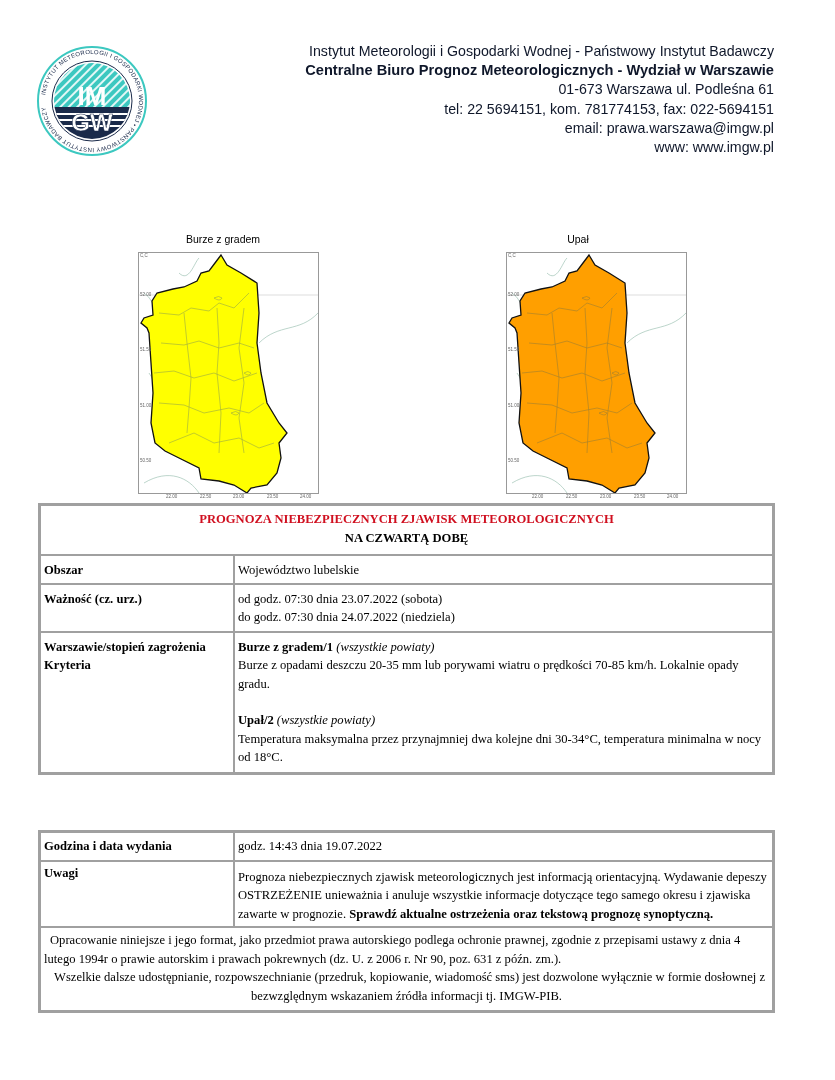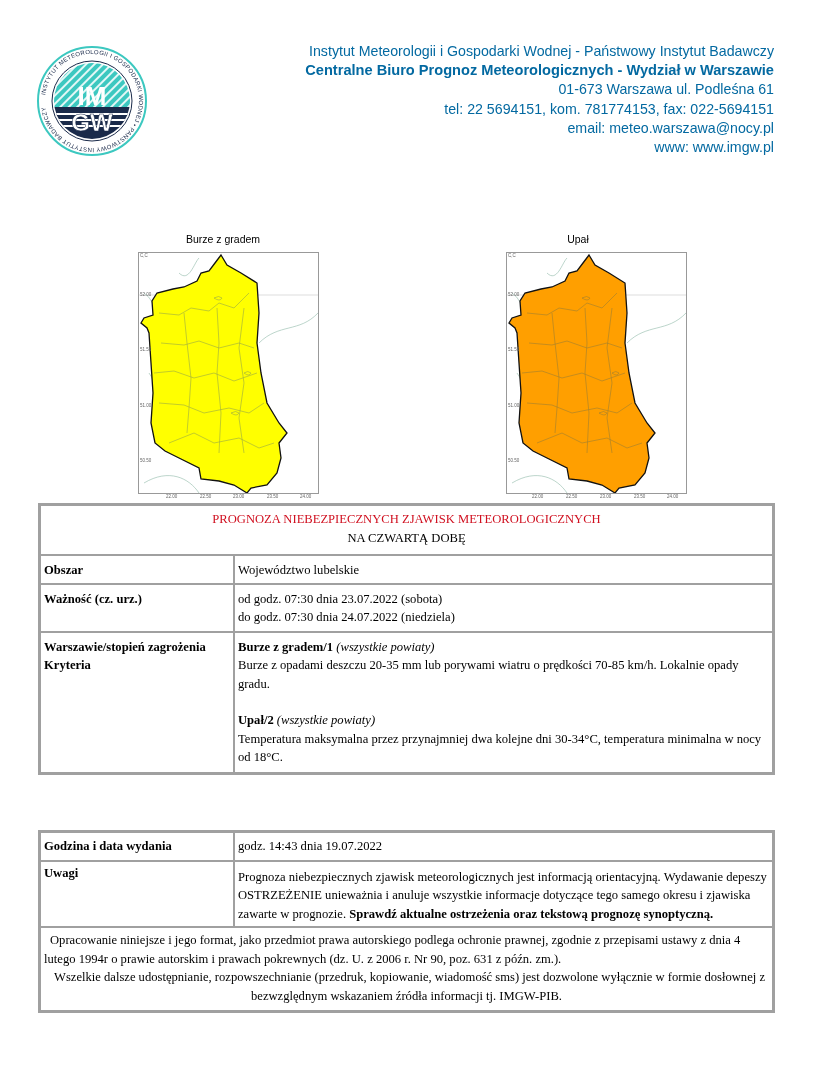--- a/index.html
+++ b/index.html
@@ -1,30 +1,30 @@
 <!DOCTYPE html>
 <html><head>
 <meta charset="utf-8">
 <style>
   html, body { margin: 0; padding: 0; background: #ffffff; }
   body { width: 835px; height: 1080px; position: relative; overflow: hidden; font-family: "Liberation Serif", serif; color: #000; }
 
   .logo { position: absolute; left: 36px; top: 45px; width: 112px; height: 112px; }
 
-  .header { position: absolute; right: 61px; top: 42px; text-align: right; font-family: "Liberation Sans", sans-serif; color: #0369a1; font-size: 14.2px; line-height: 19.2px; }
+  .header { position: absolute; right: 61px; top: 42px; text-align: right; font-family: "Liberation Sans", sans-serif; color: #0f172a; font-size: 14.2px; line-height: 19.2px; }
   .header .bold { font-weight: bold; font-size: 14.6px; }
   .map-title { position: absolute; font-family: "Liberation Sans", sans-serif; font-size: 10.5px; text-align: center; width: 200px; }
   .map-frame { position: absolute; border: 1px solid #999; background: #fff; overflow: hidden; }
   .tick-left { position: absolute; font-family: "Liberation Sans", sans-serif; font-size: 4.5px; color: #666; }
   .tick-bottom { position: absolute; font-family: "Liberation Sans", sans-serif; font-size: 4.5px; color: #666; }
 
   table.t { position: absolute; left: 38px; width: 737px; border-collapse: separate; border-spacing: 0; border: 2px solid #a0a0a0; font-size: 12.6px; }
   table.t td { border: 1px solid #a0a0a0; padding: 3px 3px; vertical-align: top; line-height: 18.5px; }
   .k { font-weight: bold; width: 186px; }
-  .title-cell { text-align: center; font-weight: normal; padding: 4px 0 4px 0 !important; height: 40px; }
+  .title-cell { text-align: center; font-weight: bold; padding: 4px 0 4px 0 !important; height: 40px; }
   .red { color: #d01020; }
   .it { font-style: italic; text-align: center; }
   .legal { padding: 3px 3px 5px 3px !important; line-height: 18.5px; }
 </style>
 </head>
 <body>
 
 <div class="logo">
   <svg width="112" height="112" viewBox="0 0 112 112">
     <defs>
@@ -52,21 +52,21 @@
       <textPath href="#ringpath" startOffset="2%">INSTYTUT METEOROLOGII I GOSPODARKI WODNEJ • PAŃSTWOWY INSTYTUT BADAWCZY</textPath>
     </text>
   </svg>
 </div>
 
 <div class="header">
   <div>Instytut Meteorologii i Gospodarki Wodnej - Państwowy Instytut Badawczy</div>
   <div class="bold">Centralne Biuro Prognoz Meteorologicznych - Wydział w Warszawie</div>
   <div>01-673 Warszawa ul. Podleśna 61</div>
   <div>tel: 22 5694151, kom. 781774153, fax: 022-5694151</div>
-  <div>email: meteo.warszawa@nocy.pl</div>
+  <div>email: prawa.warszawa@imgw.pl</div>
   <div>www: www.imgw.pl</div>
 </div>
 
 <div class="map-title" style="left:123px; top:233px;">Burze z gradem</div>
 <div class="map-frame" style="left:138px; top:252px; width:179px; height:240px;">
   <svg width="179" height="240" viewBox="0 0 179 240">
     <line x1="0" y1="42" x2="179" y2="42" stroke="#bbb" stroke-width="0.5"></line>
     <path d="M 5 40 C 20 50, 15 70, 30 90 M 10 120 C 25 140, 10 170, 30 200 M 40 20 C 50 30, 55 10, 60 5 M 120 90 C 140 70, 160 80, 179 60 M 5 230 C 30 215, 50 225, 60 240" stroke="#8fb8a8" stroke-width="0.6" fill="none"></path>
     <path d="M 82 2 L 88 12 L 102 20 L 118 30 L 120 60 L 118 90 L 122 120 L 128 150 L 140 170 L 148 180 L 140 190 L 142 205 L 138 220 L 128 232 L 112 235 L 108 240 L 95 232 L 80 228 L 62 226 L 60 215 L 40 205 L 26 198 L 16 190 L 12 170 L 14 140 L 12 110 L 10 80 L 8 75 L 2 70 L 5 65 L 14 62 L 13 48 L 18 40 L 34 36 L 45 34 L 58 28 L 62 20 L 70 18 L 76 10 Z" fill="#ffff00" stroke="#111" stroke-width="1.3"></path>
     <path d="M 20 60 L 40 62 L 52 55 L 70 58 L 80 50 L 95 55 L 110 40 M 22 90 L 45 92 L 60 88 L 80 95 L 100 90 L 115 95 M 15 120 L 35 118 L 55 125 L 75 120 L 95 128 L 118 120 M 20 150 L 45 152 L 65 160 L 90 155 L 110 160 L 125 150 M 30 190 L 55 180 L 75 190 L 100 185 L 120 195 L 135 190 M 45 60 L 48 90 L 52 125 L 50 155 L 48 180 M 78 55 L 80 90 L 78 120 L 82 160 L 80 200 M 105 55 L 100 95 L 105 130 L 100 165 L 105 200" stroke="#99aa44" stroke-width="0.6" fill="none"></path>

